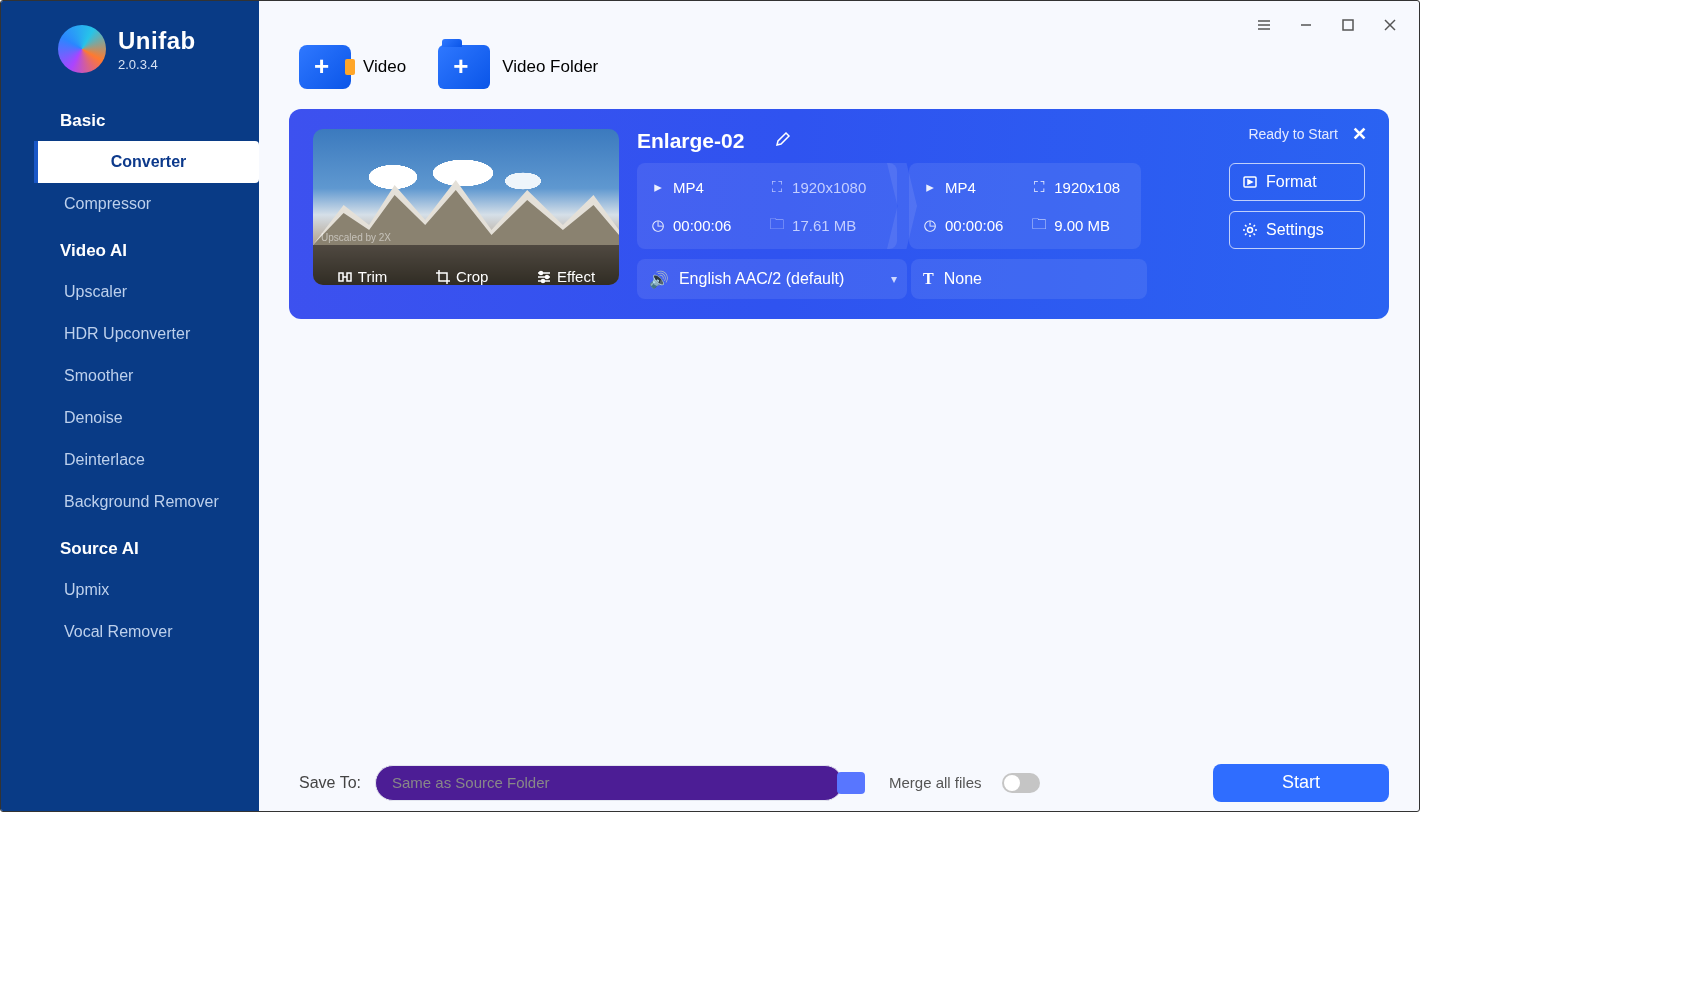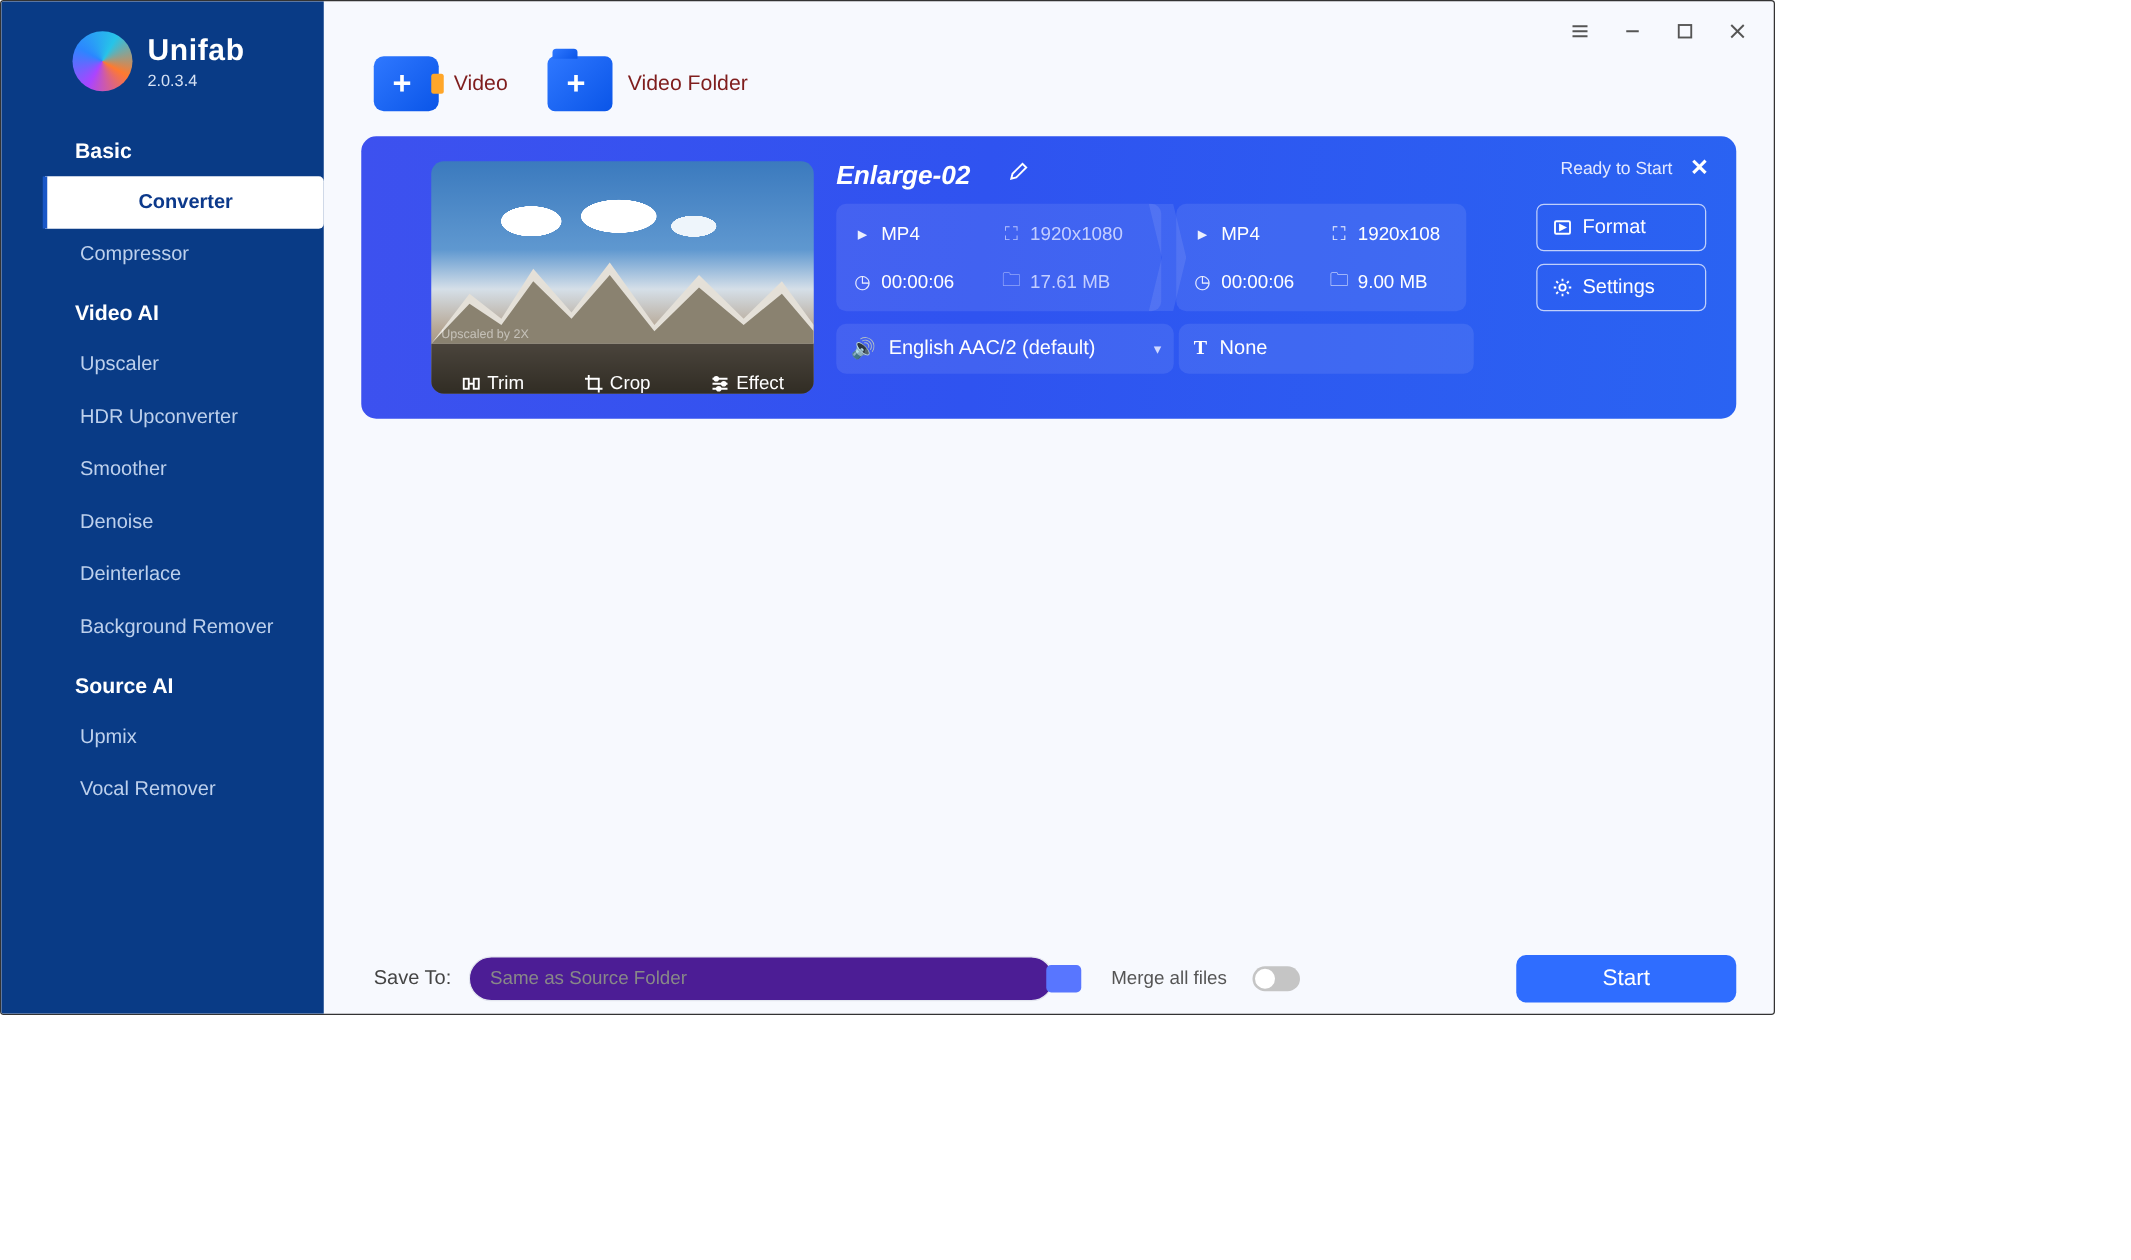--- a/index.html
+++ b/index.html
@@ -22,38 +22,38 @@
 .titlebar { position: absolute; top: 0; right: 0; display: flex; gap: 4px; padding: 8px 10px; }
 .tbtn { width: 38px; height: 32px; display: flex; align-items: center; justify-content: center; color: #555; cursor: pointer; border-radius: 3px; }
 
 .toolbar { display: flex; align-items: center; gap: 32px; padding: 44px 40px 8px 40px; }
 .tool-btn { display: flex; align-items: center; gap: 12px; cursor: pointer; }
 .tool-icon { width: 52px; height: 44px; border-radius: 8px; background: linear-gradient(135deg, #2f78ff, #0a55e8); position: relative; }
 .tool-icon.plus::before { content: "+"; position: absolute; left: 15px; top: 6px; color: #fff; font-size: 26px; font-weight: 700; }
 .tool-icon.video::after { content: ""; position: absolute; right: -4px; top: 14px; width: 10px; height: 16px; background: #ffa629; border-radius: 2px; }
 .tool-icon.folder { border-radius: 6px; }
 .tool-icon.folder::after { content: ""; position: absolute; top: -6px; left: 4px; width: 20px; height: 8px; background: linear-gradient(135deg, #2f78ff, #0a55e8); border-radius: 3px 3px 0 0; }
-.tool-label { color: #7f1d1d; font-size: 17px; }
+.tool-label { color: #000000; font-size: 17px; }
 
 .content { flex: 1; padding: 12px 30px; overflow: auto; }
 .card { background: linear-gradient(95deg, #3d51ef 0%, #2f53f0 45%, #2a63f2 100%); border-radius: 12px; padding: 20px 24px; color: #fff; position: relative; display: flex; gap: 18px; }
-.thumb { width: 306px; height: 186px; border-radius: 10px; overflow: hidden; position: relative; background: linear-gradient(to bottom, #3b7abe 0%, #5f98d0 38%, #d5dfe8 55%, #b7a896 72%, #6c6350 100%); flex-shrink: 0; margin-left: 32px; }
+.thumb { width: 306px; height: 156px; border-radius: 10px; overflow: hidden; position: relative; background: linear-gradient(to bottom, #3b7abe 0%, #5f98d0 38%, #d5dfe8 55%, #b7a896 72%, #6c6350 100%); flex-shrink: 0; }
 .thumb .mountain { position: absolute; bottom: 40px; left: 0; right: 0; height: 70px; }
 .thumb .mountain svg { width: 100%; height: 100%; }
 .thumb .clouds { position: absolute; top: 28px; left: 40px; width: 200px; height: 40px; background: radial-gradient(ellipse 40px 20px at 40px 20px, #fff 60%, transparent 61%), radial-gradient(ellipse 50px 22px at 110px 16px, #fff 60%, transparent 61%), radial-gradient(ellipse 30px 14px at 170px 24px, #eef5fb 60%, transparent 61%); }
 .thumb-tools { position: absolute; bottom: 0; left: 0; right: 0; height: 40px; background: rgba(0,0,0,0.55); display: flex; align-items: flex-end; justify-content: space-around; }
 .thumb-tool { color: #fff; font-size: 15px; display: flex; align-items: center; gap: 5px; cursor: pointer; }
 .watermark { position: absolute; bottom: 42px; left: 8px; font-size: 10px; color: rgba(255,255,255,0.5); }
 
 .card-body { flex: 1; display: flex; flex-direction: column; min-width: 0; }
 .card-top { display: flex; align-items: center; justify-content: flex-end; gap: 14px; margin-bottom: 18px; position: absolute; top: 14px; right: 22px; }
 .status { font-size: 14px; color: #e4e9ff; }
 .close-x { cursor: pointer; color: #fff; font-size: 18px; font-weight: 700; }
 
-.filename-row { display: flex; gap: 31px; margin-bottom: 10px; font-style: italic; }
+.filename-row { display: flex; align-items: center; gap: 31px; margin-bottom: 10px; }
 .filename { font-size: 21px; font-weight: 600; color: #fff; }
 .pencil { cursor: pointer; color: #fff; }
 
 .middle-row { display: flex; gap: 0; align-items: stretch; margin-bottom: 10px; }
 .info-box { background: rgba(255,255,255,0.09); border-radius: 8px; padding: 8px 12px; display: grid; grid-template-columns: auto auto; grid-template-rows: auto auto; gap: 6px 18px; font-size: 15px; position: relative; overflow: hidden; }
 .info-box.src { width: 260px; }
 .info-box.dst { width: 232px; margin-left: -8px; }
 .chevron { width: 30px; align-self: stretch; background: rgba(255,255,255,0.09); clip-path: polygon(0 0, 65% 0, 100% 50%, 65% 100%, 0 100%, 35% 50%); position: relative; z-index: 1; margin-left:-10px;}
 .info-item { display: flex; align-items: center; gap: 6px; white-space: nowrap; }
 .info-item .ico { width: 18px; height: 18px; display: inline-flex; align-items: center; justify-content: center; opacity: 0.9; }

